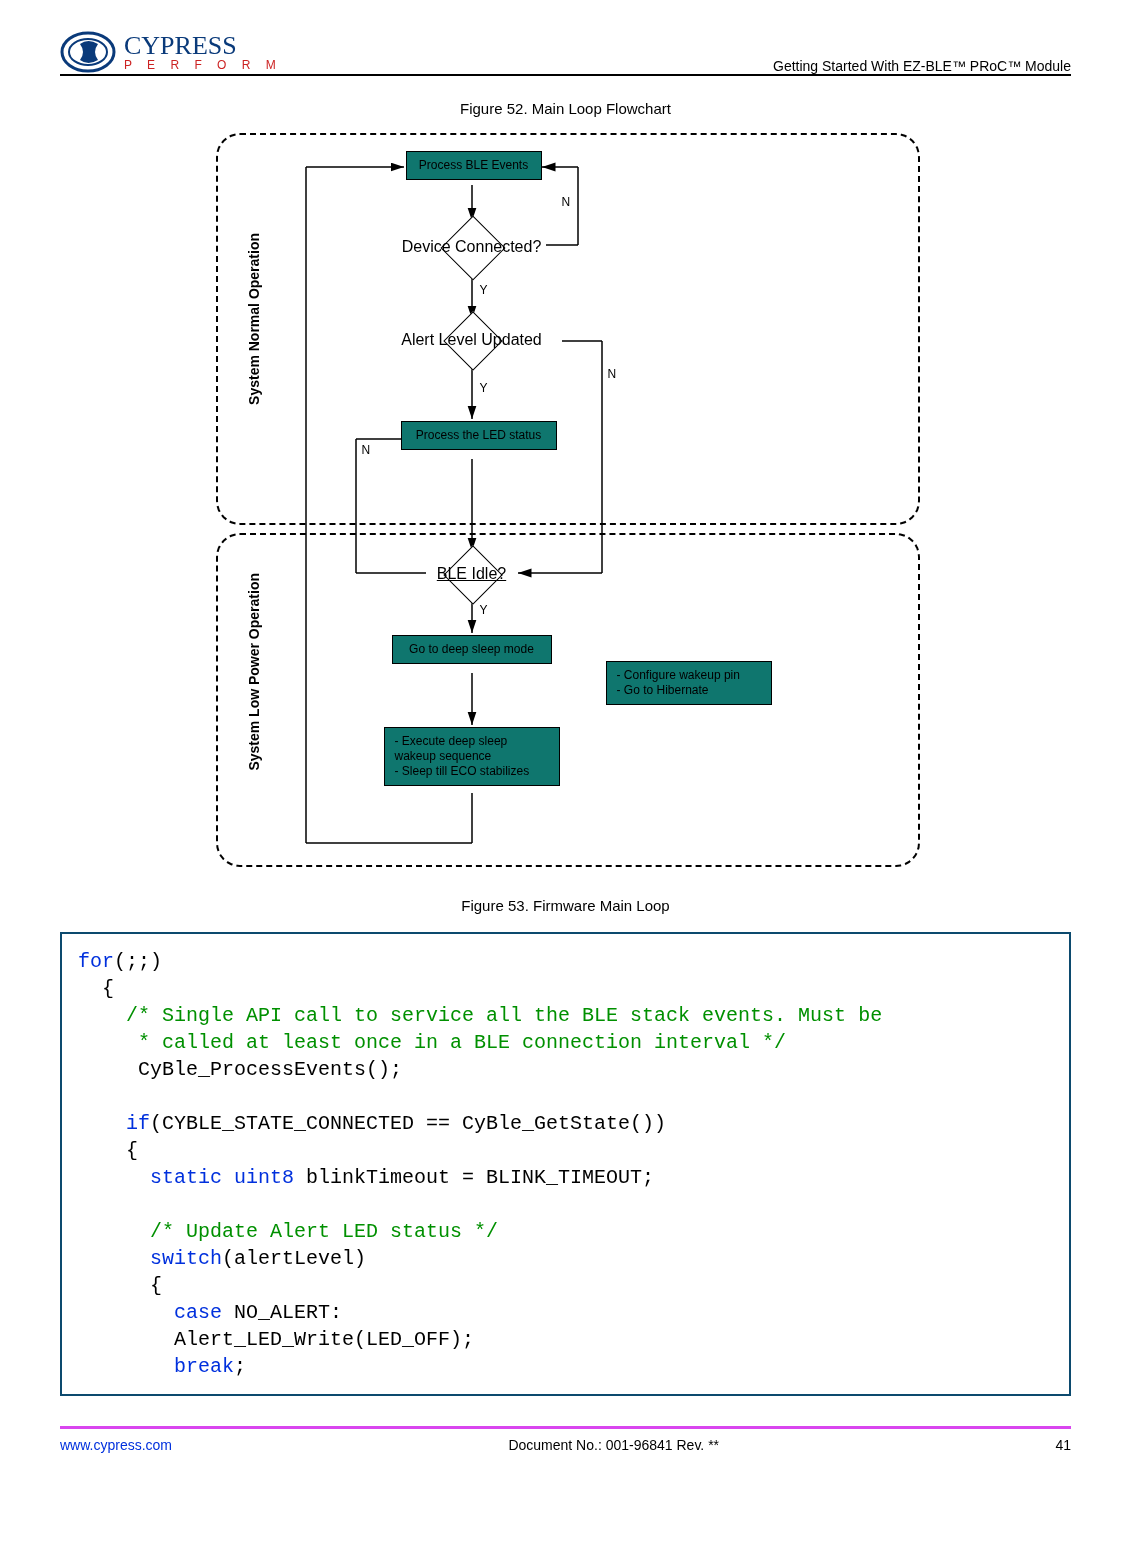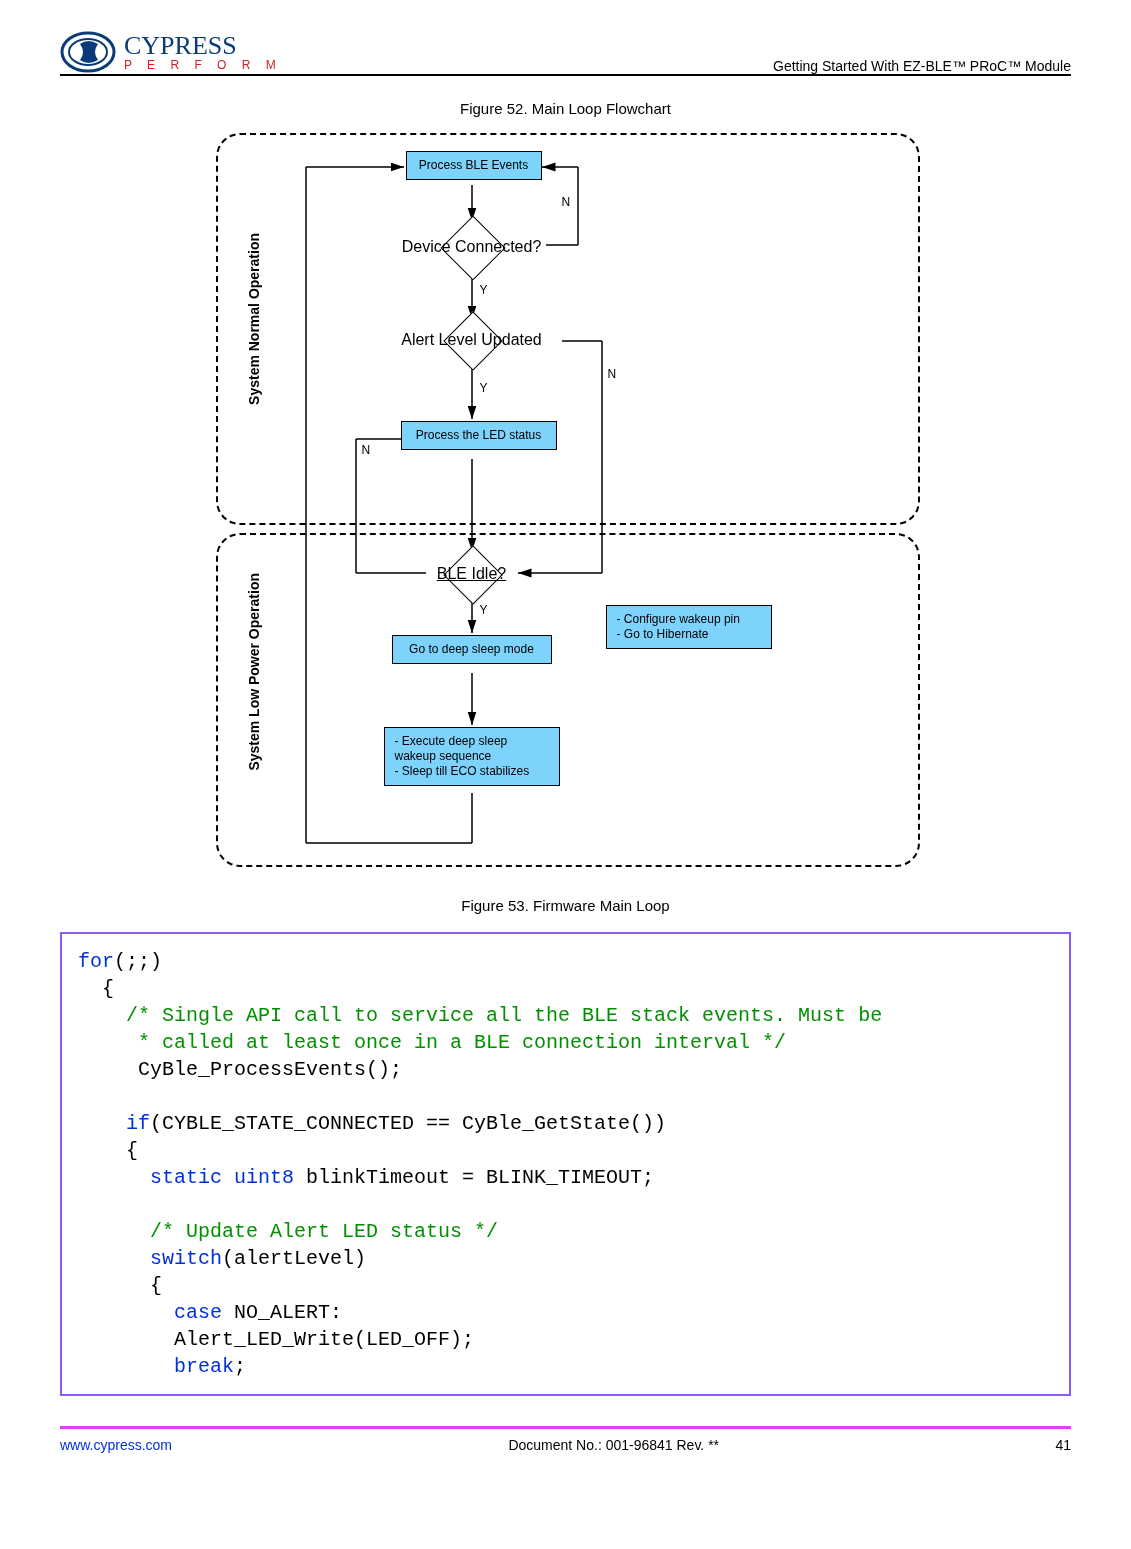--- a/index.html
+++ b/index.html
@@ -67,21 +67,21 @@
   .vlabel {
     position: absolute;
     writing-mode: vertical-rl;
     transform: rotate(180deg);
     font-weight: bold;
     font-size: 14px;
   }
   .box {
     position: absolute;
     border: 1.5px solid #000;
-    background: #7dd3fc;
+    background: #0f766e;
     padding: 6px 10px;
     font-size: 12px;
     line-height: 1.25;
     box-sizing: border-box;
   }
   .diamond-container {
     position: absolute;
   }
   .diamond-shape {
     position: absolute;
@@ -94,21 +94,21 @@
     position: absolute;
     text-align: center;
     font-size: 16px;
     line-height: 1.2;
     display: flex;
     align-items: center;
     justify-content: center;
   }
   .edge-lbl { position: absolute; font-size: 12px; }
   .code-box {
-    border: 2px solid #8b5cf6;
+    border: 2px solid #0c4a6e;
     padding: 14px 16px;
     font-family: "Courier New", monospace;
     font-size: 20px;
     line-height: 1.35;
     white-space: pre;
     margin: 18px 0 30px 0;
   }
   .kw { color: #0030dd; }
   .cmt { color: #009000; }
   .footer {
@@ -210,21 +210,21 @@
       <div class="diamond-shape" style="left:30px; top:5px; width:40px; height:40px;"></div>
       <div class="diamond-text" style="left:0; top:0; width:100px; height:50px;text-decoration:underline;">BLE Idle?</div>
     </div>
     <div class="edge-lbl" style="left:274px; top:470px;">Y</div>
 
     <div class="box" style="left:186px; top:502px; width:160px; text-align:center;">Go to deep sleep mode</div>
 
     <div class="box" style="left:178px; top:594px; width:176px; white-space:pre-line;">- Execute deep sleep wakeup sequence
 - Sleep till ECO stabilizes</div>
 
-    <div class="box" style="left:400px; top:472px; width:166px; white-space:pre-line;">- Configure wakeup pin
+    <div class="box" style="left:400px; top:528px; width:166px; white-space:pre-line;">- Configure wakeup pin
 - Go to Hibernate</div>
   </div>
 
   <div class="figure-caption">Figure 53. Firmware Main Loop</div>
 
   <div class="code-box"><span class="kw">for</span><span>(;;)</span>
 <span>  {</span>
 <span class="cmt">    /* Single API call to service all the BLE stack events. Must be</span>
 <span class="cmt">     * called at least once in a BLE connection interval */</span>
 <span>     CyBle_ProcessEvents();</span>

